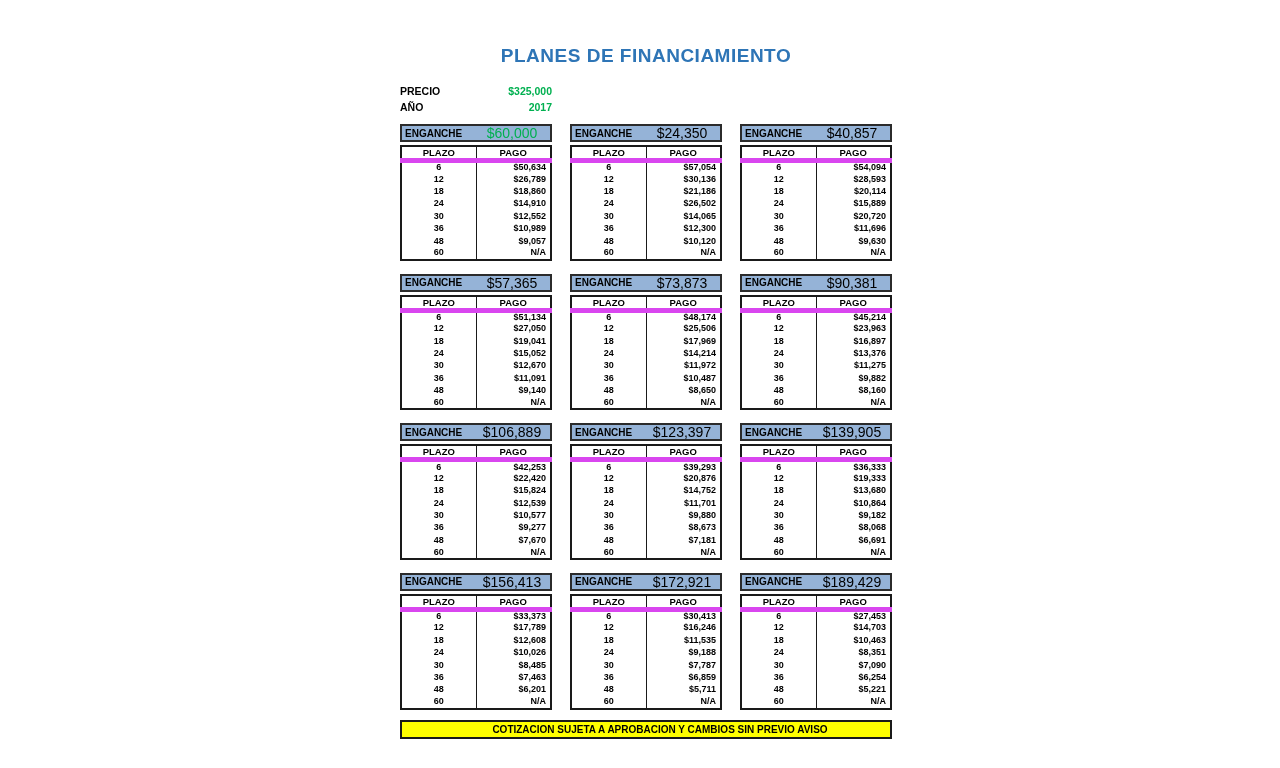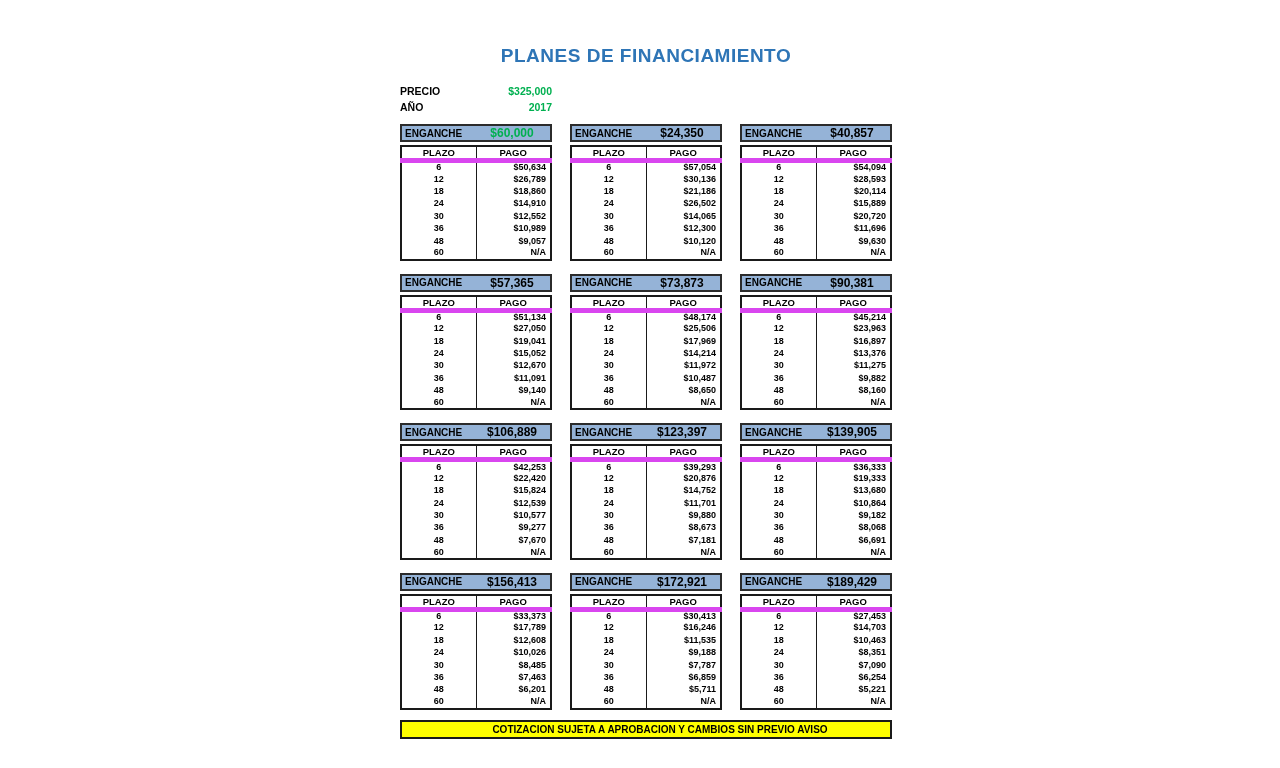--- a/index.html
+++ b/index.html
@@ -60,22 +60,22 @@
   }
   .enganche-label {
     font-size: 10px;
     font-weight: bold;
     padding-left: 3px;
     flex: 0 0 72px;
   }
   .enganche-value {
     flex: 1;
     text-align: center;
-    font-size: 12px;
-    font-weight: bold;
+    font-size: 14px;
+    font-weight: normal;
   }
   table.plan-table {
     width: 152px;
     border-collapse: collapse;
     border: 2px solid #1a1a1a;
     table-layout: fixed;
   }
   .plan-table th {
     height: 14px;
     font-size: 9.5px;

